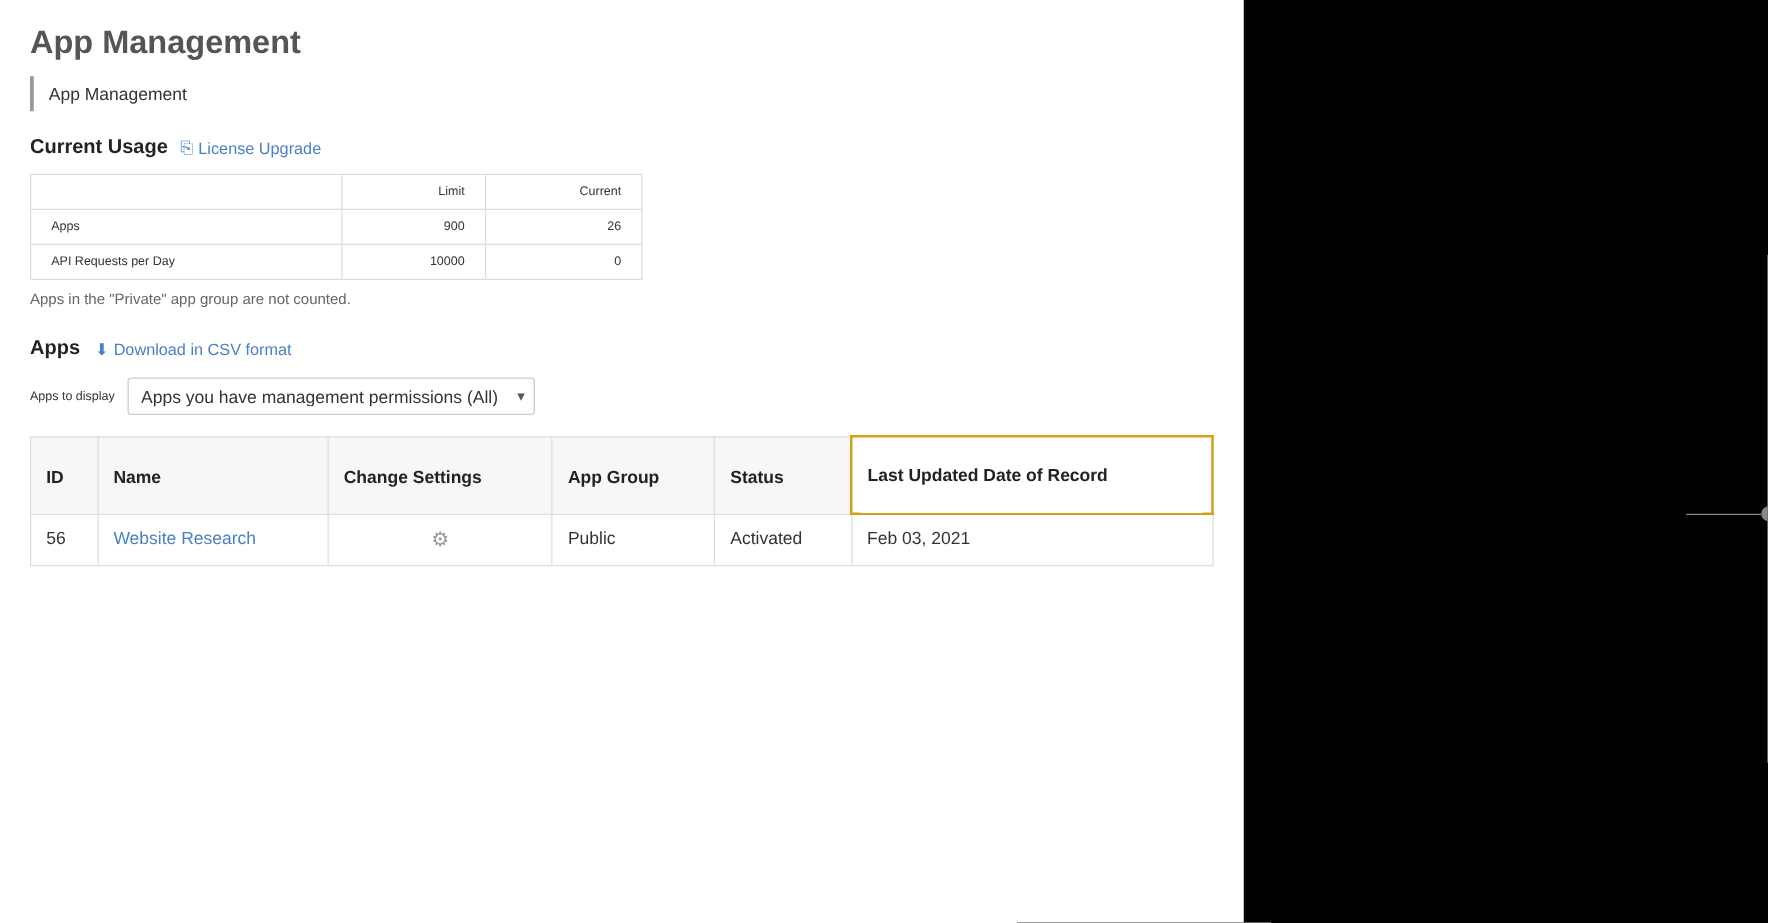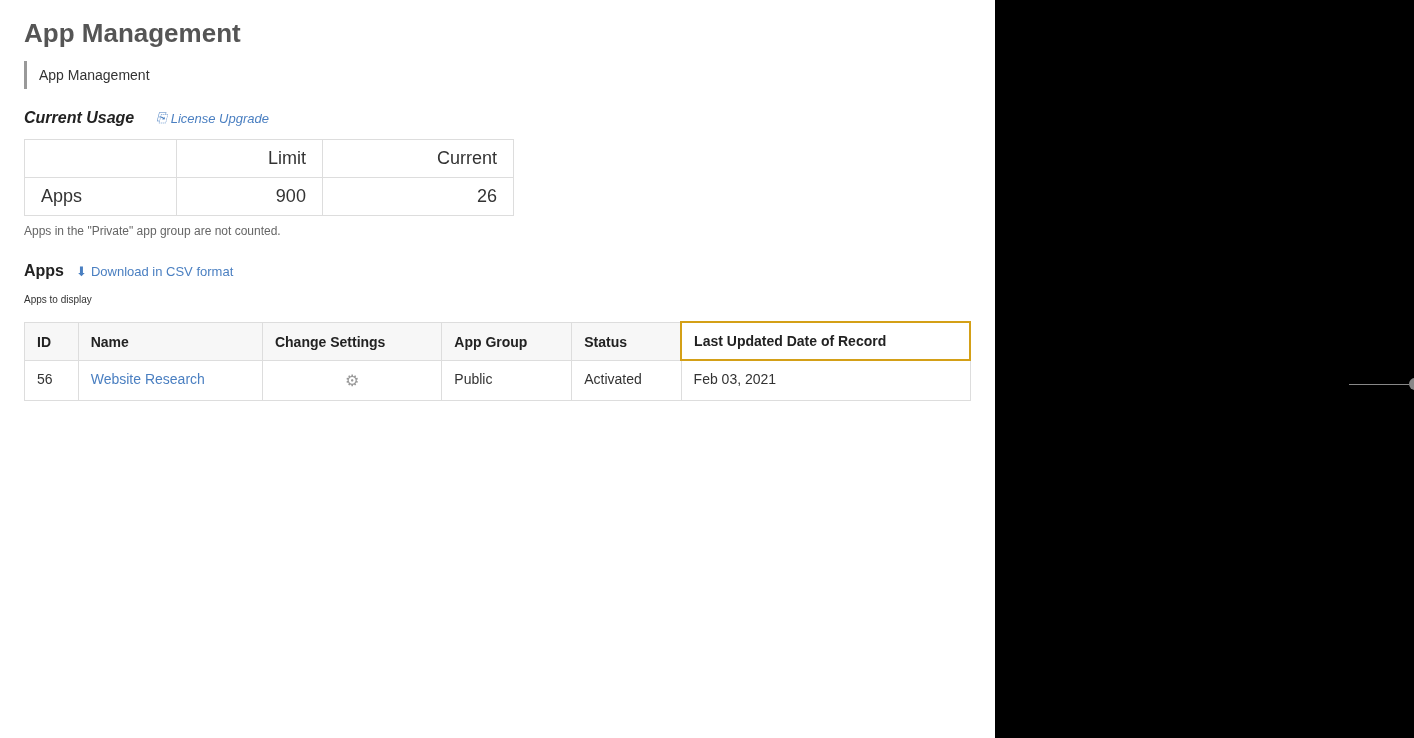--- a/index.html
+++ b/index.html
@@ -35,37 +35,36 @@
     .section {
       padding: 0 24px;
       margin-bottom: 24px;
     }
     .section-title {
       font-size: 16px;
       font-weight: bold;
       color: #222;
       display: flex;
       align-items: center;
-      gap: 22px;
+      gap: 10px;
       margin-bottom: 12px;
-      font-style: italic;
     }
     .license-link {
       font-size: 13px;
       color: #4a7fc1;
       text-decoration: none;
       display: flex;
       align-items: center;
       gap: 4px;
       font-weight: normal;
     }
     .usage-table {
       width: 490px;
       border-collapse: collapse;
-      font-size: 18px;
+      font-size: 10px;
     }
     .usage-table th {
       text-align: right;
       padding: 8px 16px;
       font-weight: normal;
       border: 1px solid #ddd;
       background: #fff;
       color: #333;
     }
     .usage-table th:first-child { text-align: left; }
@@ -133,21 +132,21 @@
       pointer-events: none;
       color: #555;
       font-size: 12px;
     }
     .apps-table {
       width: 100%;
       border-collapse: collapse;
       font-size: 14px;
     }
     .apps-table th {
-      padding: 10px 12px;
+      padding: 22px 12px;
       border: 1px solid #ddd;
       background: #f7f7f7;
       font-weight: bold;
       color: #222;
       text-align: left;
       vertical-align: bottom;
     }
     .apps-table td {
       padding: 10px 12px;
       border: 1px solid #ddd;
@@ -231,37 +230,46 @@
             <th>Limit</th>
             <th>Current</th>
           </tr>
         </thead>
         <tbody id="usage-tbody">
         <tr>
       <td>Apps</td>
       <td>900</td>
       <td>26</td>
     </tr>
+            <tr>
+      <td>API Requests per Day</td>
+      <td>10000</td>
+      <td>0</td>
+    </tr>
           </tbody>
       </table>
 
       <p class="usage-note">Apps in the "Private" app group are not counted.</p>
     </div>
 
     <div class="section">
       <div class="apps-header">
         <span class="apps-title">Apps</span>
         <a class="download-link" href="#">
           <span>⬇</span>
           <span>Download in CSV format</span>
         </a>
       </div>
 
       <div class="filter-row">
         <span class="filter-label">Apps to display</span>
+        <div class="select-wrapper">
+          <select class="filter-select" id="apps-filter">
+          <option>Apps you have management permissions (All)</option><option>My Apps</option><option>All Apps</option></select>
+        </div>
       </div>
 
       <div style="position:relative;">
         <table class="apps-table">
           <thead>
             <tr>
               <th>ID</th>
               <th>Name</th>
               <th>Change Settings</th>
               <th>App Group</th>

